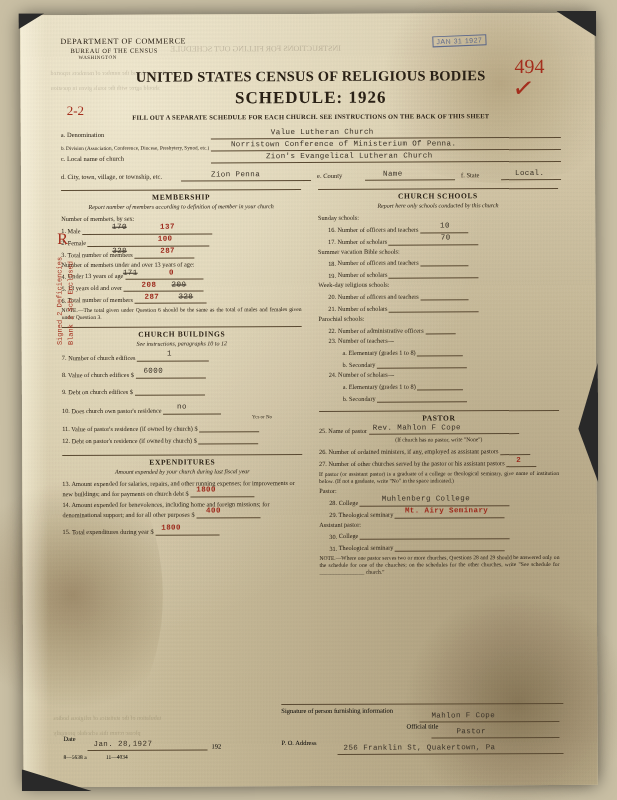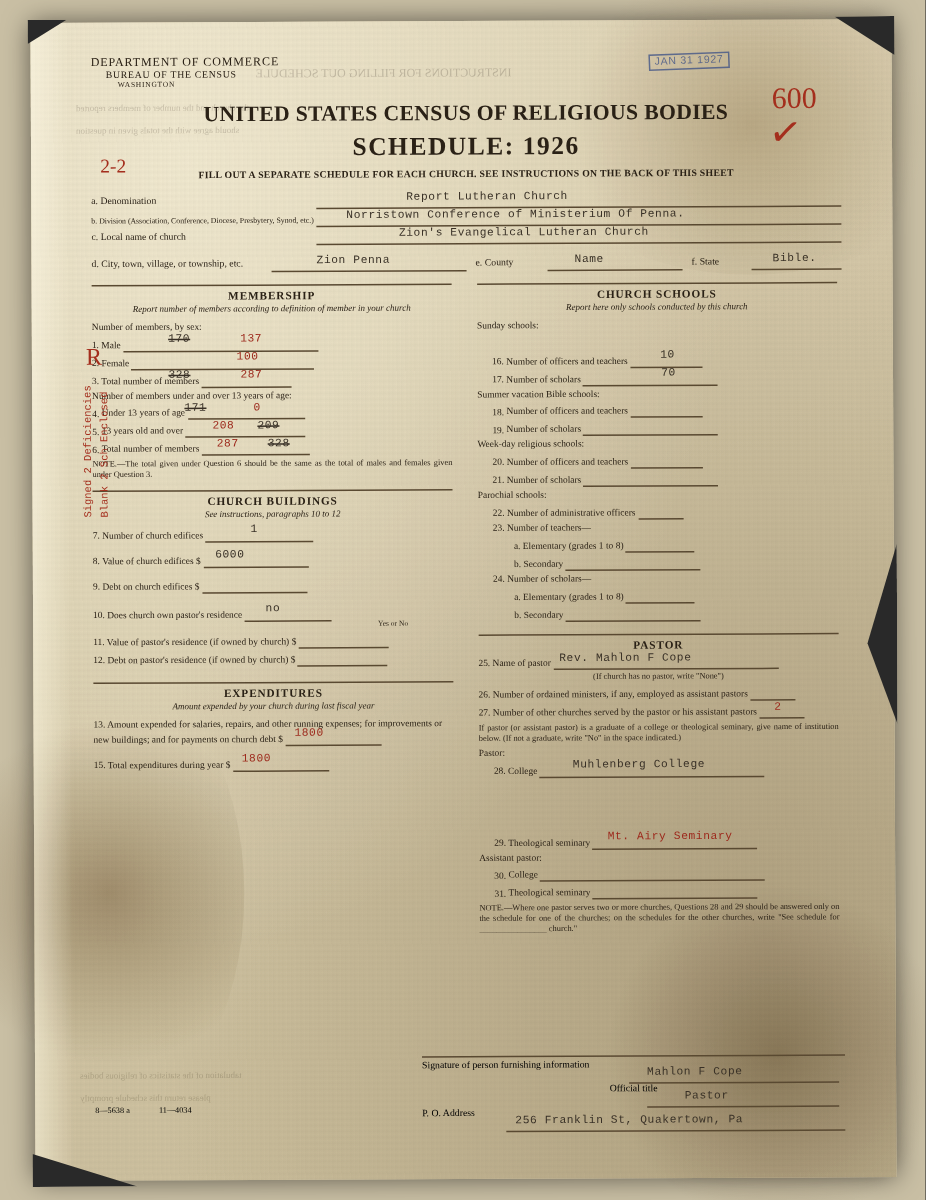--- a/index.html
+++ b/index.html
@@ -32,21 +32,21 @@
 
   .title{text-align:center;font-size:14.5px;font-weight:bold;letter-spacing:.2px;margin-top:7px;}
   .subtitle{text-align:center;font-size:17px;font-weight:bold;letter-spacing:1px;margin-top:1px;}
   .instr{text-align:center;font-size:6.5px;font-weight:bold;margin-top:5px;letter-spacing:.2px;}
 
   table.rows{width:100%;border-collapse:collapse;margin-top:6px;}
   table.rows td{vertical-align:bottom;padding:0;font-size:6.5px;}
   .lbl{white-space:nowrap;padding-right:3px;}
   .ul{border-bottom:1px solid #5a4a33;position:relative;height:11px;}
   .hand{position:absolute;left:6px;bottom:1px;font-family:"Liberation Mono",monospace;font-size:7.5px;color:#3a3228;letter-spacing:.4px;white-space:nowrap;}
-  .hand.red{color:#9c2b1e;}
+  .hand.red{color:#9c2b1e;font-weight:bold;}
 
   .cols{position:relative;margin-top:8px;}
   .col{width:48%;display:inline-block;vertical-align:top;}
   .col.right{margin-left:3%;}
   .secthead{text-align:center;font-weight:bold;font-size:7.5px;letter-spacing:.6px;border-top:1px solid #5a4a33;padding-top:2px;}
   .sectnote{text-align:center;font-size:6px;font-style:italic;margin:2px 0 3px;}
   .q{font-size:6.3px;margin-top:2px;position:relative;}
   .q .n{display:inline-block;}
   .ln{display:inline-block;border-bottom:1px solid #5a4a33;height:9px;position:relative;vertical-align:bottom;}
   .note{font-size:5.6px;margin-top:3px;line-height:1.2;text-align:justify;}
@@ -101,21 +101,21 @@
       <div class="instr">FILL OUT A SEPARATE SCHEDULE FOR EACH CHURCH.   SEE INSTRUCTIONS ON THE BACK OF THIS SHEET</div>
 
       <table class="rows">
         <tbody>
             <tr>
           <td class="lbl" style="width:150px;">
             <span>a.</span>
             <span>Denomination</span>
           </td>
           <td class="ul">
-            <span class="hand" style="left:60px;">Report Lutheran Church</span>
+            <span class="hand" style="left:60px;">Value Lutheran Church</span>
           </td>
         </tr>
         <tr>
           <td class="lbl" style="font-size:5.2px;line-height:1.1;">
             <span>b.</span>
             <span>Division (Association, Conference, Diocese, Presbytery, Synod, etc.)</span>
           </td>
           <td class="ul">
             <span class="hand" style="left:20px;">Norristown Conference of Ministerium Of Penna.</span>
           </td>
@@ -147,21 +147,21 @@
             <span>County</span>
           </td>
           <td class="ul" style="width:90px;">
             <span class="hand" style="left:18px;">Name</span>
           </td>
           <td class="lbl" style="width:40px;padding-left:6px;">
             <span>f.</span>
             <span>State</span>
           </td>
           <td class="ul">
-            <span class="hand" style="left:14px;">Bible.</span>
+            <span class="hand" style="left:14px;">Local.</span>
           </td>
         </tr>
       </tbody>
         </table>
 
       <div class="cols">
 
         
         <div class="col">
 
@@ -288,20 +288,28 @@
 
           <div class="q">
             <span class="n">13.</span>
             <span>Amount expended for salaries, repairs, and other running expenses; for improvements or new buildings; and for payments on church debt</span>
             <span>$</span>
             <span class="ln" style="width:64px;">
               <span class="hand red" style="left:6px;">1800</span>
             </span>
           </div>
 
+          <div class="q" style="margin-top:3px;">
+            <span class="n">14.</span>
+            <span>Amount expended for benevolences, including home and foreign missions; for denominational support; and for all other purposes</span>
+            <span>$</span>
+            <span class="ln" style="width:64px;">
+              <span class="hand red" style="left:10px;">400</span>
+            </span>
+          </div>
 
           <div class="q" style="margin-top:7px;">
             <span class="n">15.</span>
             <span>Total expenditures during year</span>
             <span>$</span>
             <span class="ln" style="width:64px;">
               <span class="hand red" style="left:6px;">1800</span>
             </span>
           </div>
         </div>
@@ -309,21 +317,21 @@
         
         <div class="col right">
 
           <div class="secthead">CHURCH SCHOOLS</div>
           <div class="sectnote">Report here only schools conducted by this church</div>
 
           <div class="q">Sunday schools:</div>
           <div class="q sub">
             <span class="n">16.</span>
             <span>Number of officers and teachers</span>
-            <span class="ln" style="width:48px;margin-top:12px;">
+            <span class="ln" style="width:48px;">
               <span class="hand" style="left:20px;">10</span>
             </span>
           </div>
           <div class="q sub">
             <span class="n">17.</span>
             <span>Number of scholars</span>
             <span class="ln" style="width:90px;">
               <span class="hand" style="left:52px;">70</span>
             </span>
           </div>
@@ -414,21 +422,21 @@
           <div class="q sub">
             <span class="n">28.</span>
             <span>College</span>
             <span class="ln" style="width:150px;">
               <span class="hand" style="left:22px;">Muhlenberg College</span>
             </span>
           </div>
           <div class="q sub">
             <span class="n">29.</span>
             <span>Theological seminary</span>
-            <span class="ln" style="width:110px;margin-top:36px;">
+            <span class="ln" style="width:110px;">
               <span class="hand red" style="left:10px;">Mt. Airy Seminary</span>
             </span>
           </div>
 
           <div class="q">Assistant pastor:</div>
           <div class="q sub">
             <span class="n">30.</span>
             <span>College</span>
             <span class="ln" style="width:150px;"></span>
           </div>
@@ -456,28 +464,34 @@
         <span style="position:absolute;left:150px;bottom:0;width:128px;border-bottom:1px solid #5a4a33;"></span>
       </div>
       <div style="position:relative;height:16px;">
         <span>P. O. Address</span>
         <span class="hand" style="left:62px;bottom:3px;">256 Franklin St, Quakertown, Pa</span>
         <span style="position:absolute;left:56px;bottom:0;width:226px;border-bottom:1px solid #5a4a33;"></span>
       </div>
     </div>
 
     <div class="datebox">
+      <div style="position:relative;height:16px;">
+        <span>Date</span>
+        <span class="hand" style="left:30px;bottom:3px;">Jan. 28,1927</span>
+        <span style="position:absolute;left:24px;bottom:0;width:120px;border-bottom:1px solid #5a4a33;"></span>
+        <span style="position:absolute;left:148px;bottom:1px;">192</span>
+      </div>
       <div class="tiny" style="margin-top:3px;">
         <span>8—5638 a</span>
         <span style="margin-left:18px;">11—4034</span>
       </div>
     </div>
 
     <div class="stamp" style="left:412px;top:22px;">JAN 31 1927</div>
-    <div class="bignum" style="left:494px;top:42px;">600</div>
+    <div class="bignum" style="left:494px;top:42px;">494</div>
     <div class="check" style="left:492px;top:60px;">✓</div>
     <div class="ovred" style="position:absolute;left:46px;top:88px;font-size:13px;">2-2</div>
 
     <div class="sidenote" style="left:34px;top:330px;">Signed 2 Deficiencies</div>
     <div class="sidenote" style="left:45px;top:330px;">Blank 2 Sch Enclosed</div>
     <div class="ovred" style="position:absolute;left:36px;top:215px;font-size:16px;">R</div>
   </div>
 </div>
 
 </body></html>

